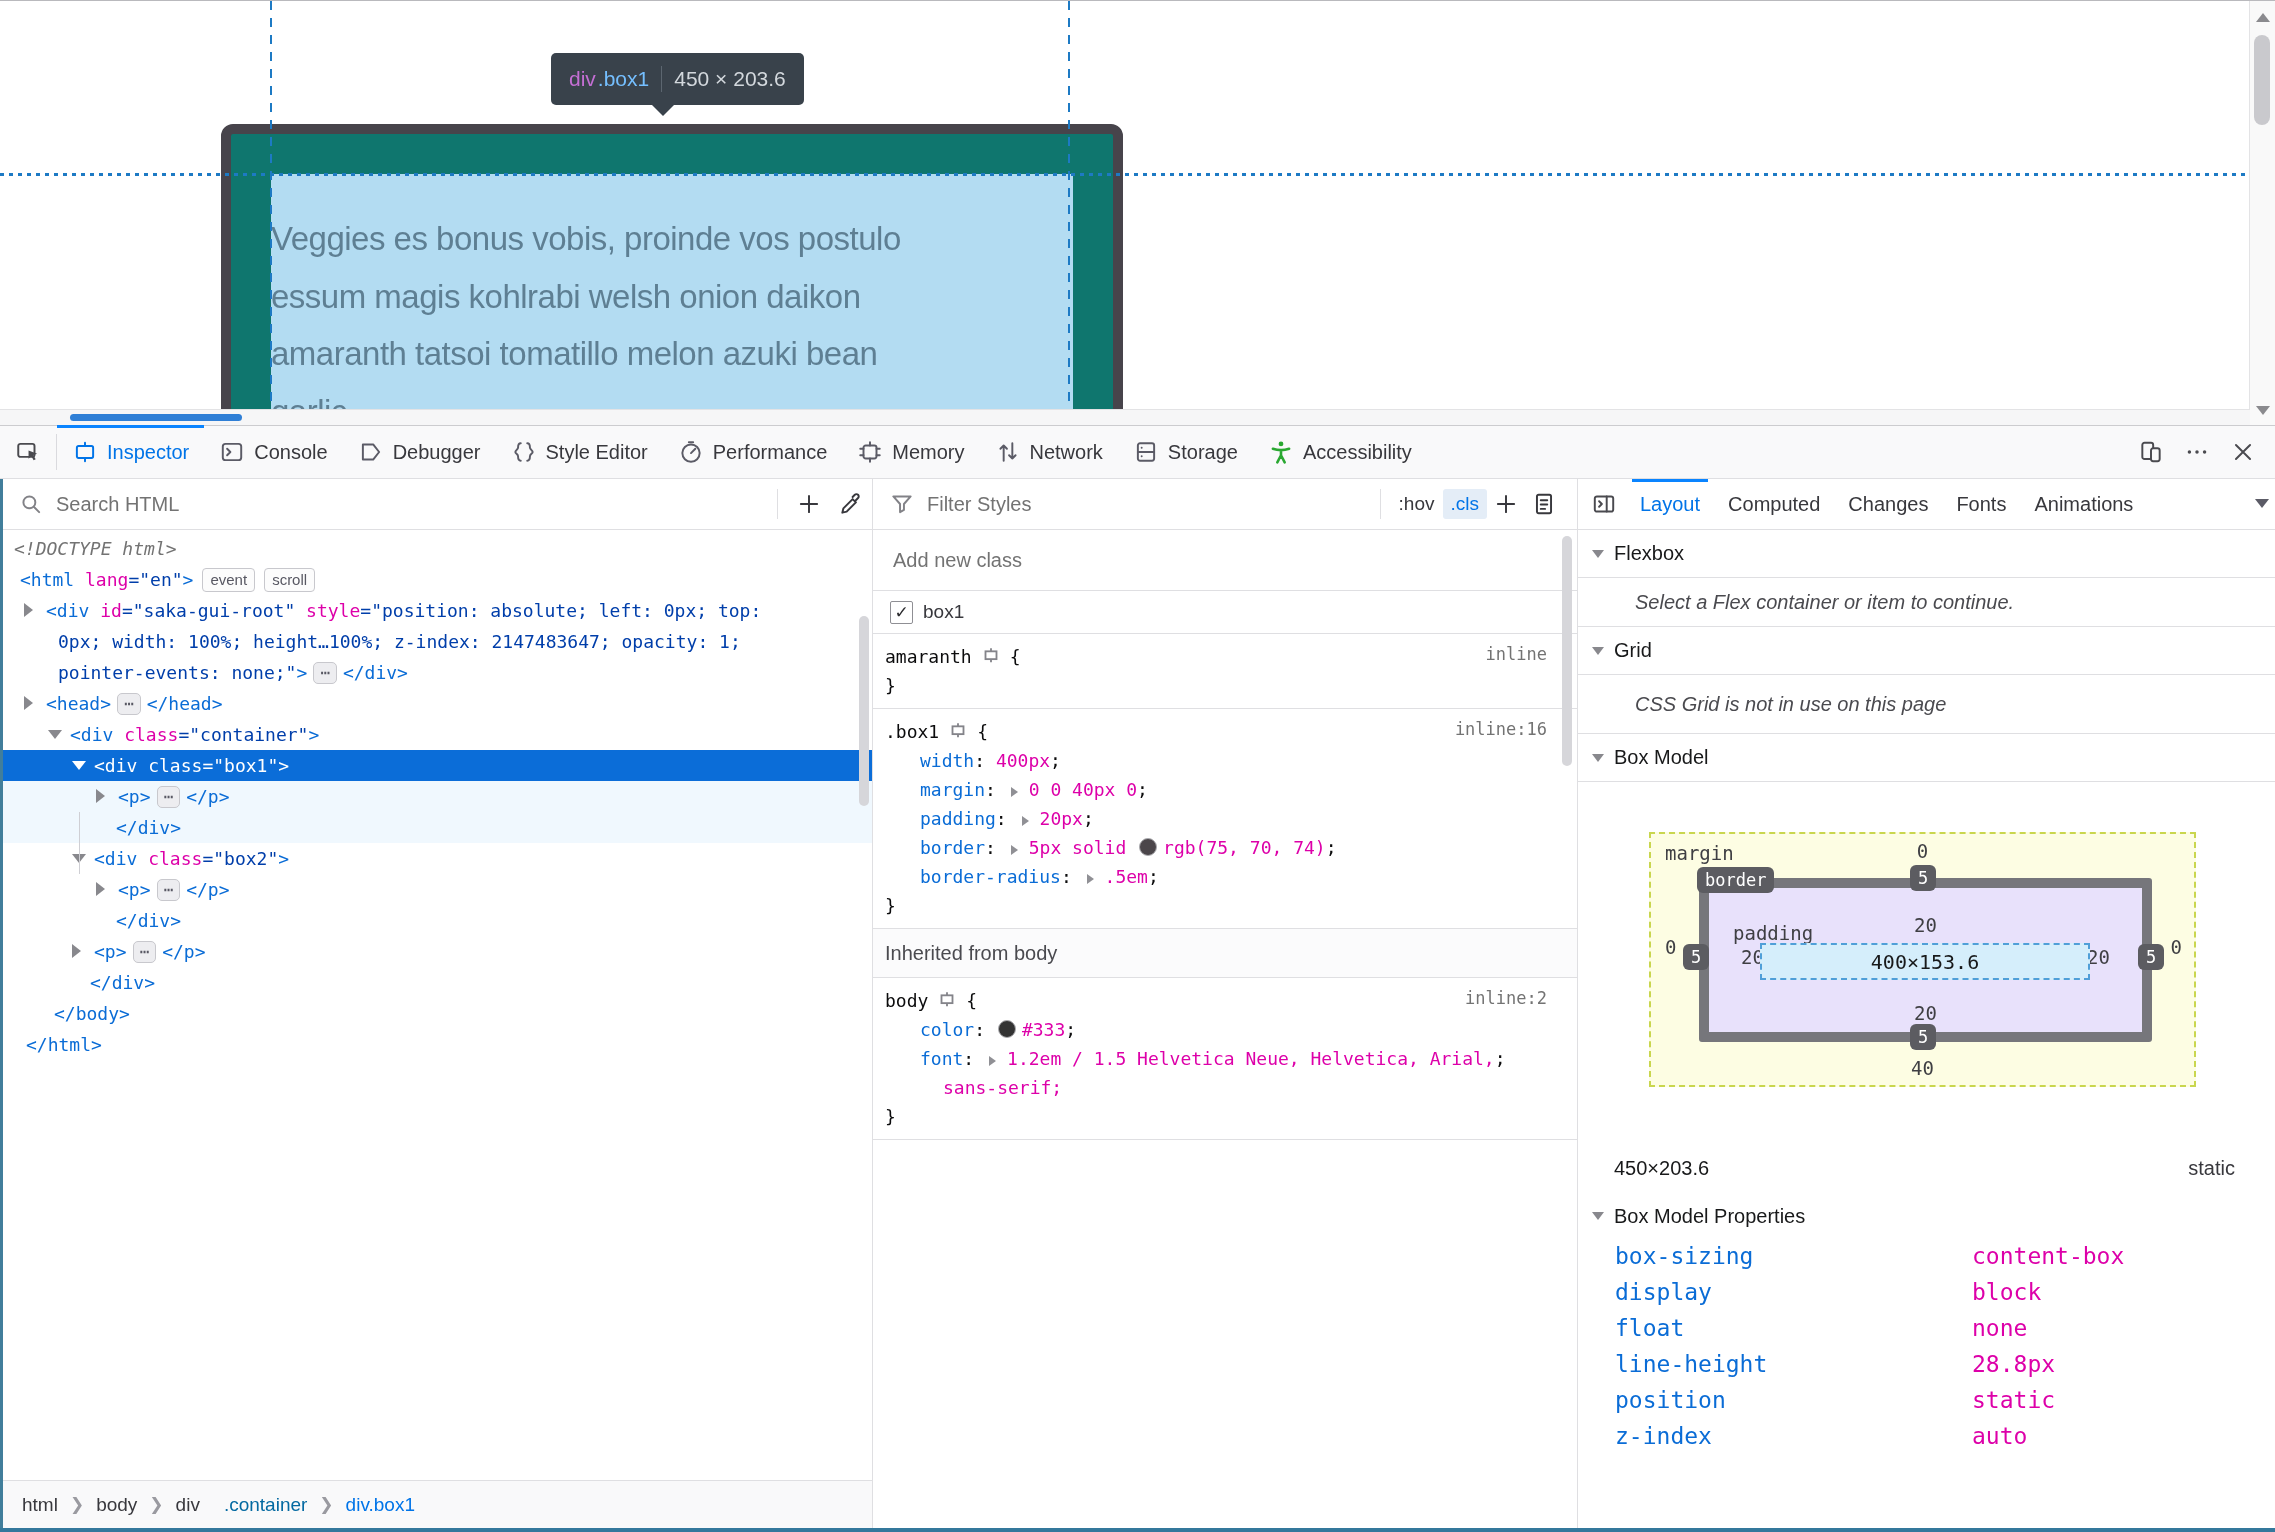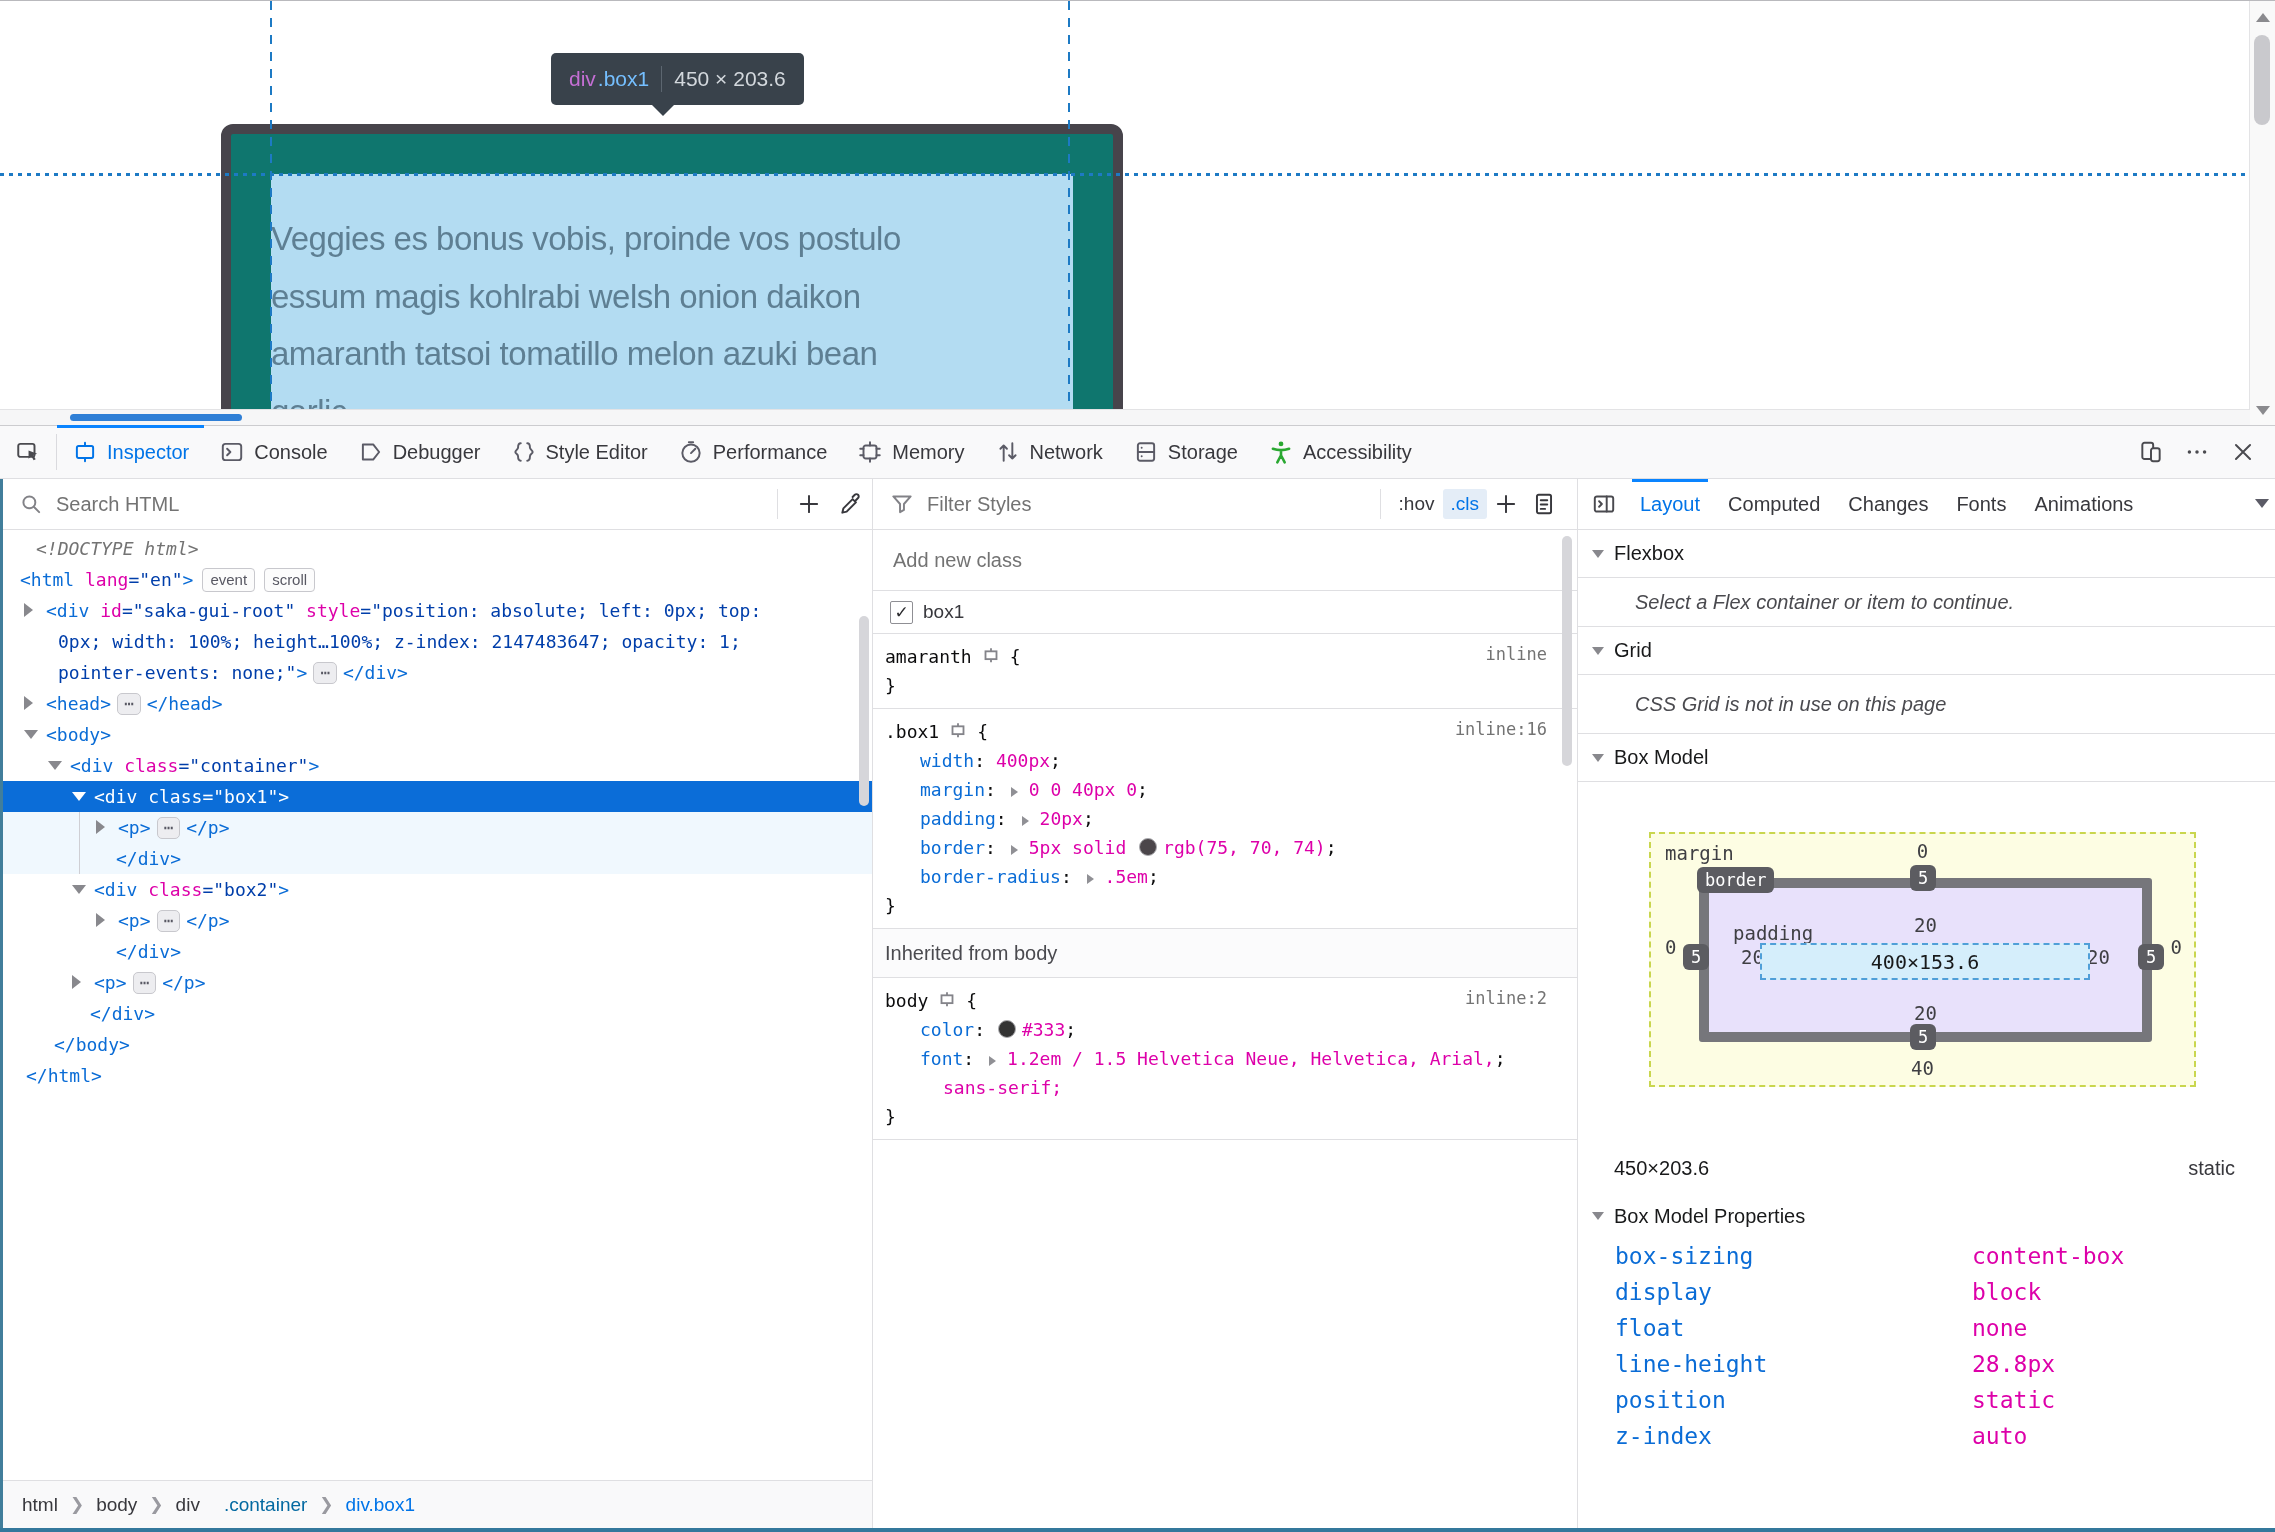--- a/index.html
+++ b/index.html
@@ -314,27 +314,26 @@
         </span>
       <span class="sr-btn">
           <span>
             <svg class="ic" width="26" height="26" viewBox="0 0 24 24" fill="none" stroke="currentColor" stroke-width="1.8" stroke-linecap="round" stroke-linejoin="round">
               <path d="M4 20l1-4 8.5-8.5 3 3L8 19zM13.5 5.5l2-2a2.1 2.1 0 013 3l-2 2"></path>
             </svg>
           </span>
         </span>
     </div>
     <div class="tree" id="tree">
-        <div class="m-row" style="padding-left: 36px;"><span class="c-doctype">&lt;!DOCTYPE html&gt;</span></div>
+        <div class="m-row" style="padding-left: 14px;"><span class="c-doctype">&lt;!DOCTYPE html&gt;</span></div>
         <div class="m-row" style="padding-left: 20px;"><span class="c-tag">&lt;html </span><span class="c-attr">lang</span><span class="c-val">="en"</span><span class="c-tag">&gt;</span><span class="badge">event</span><span class="badge">scroll</span></div>
         <div class="m-row" style="padding-left: 46px;"><span class="twisty tw-right" style="left: 24px;"></span><span class="c-tag">&lt;div </span><span class="c-attr">id</span><span class="c-val">="saka-gui-root" </span><span class="c-attr">style</span><span class="c-val">="position: absolute; left: 0px; top:</span></div>
         <div class="m-row" style="padding-left: 58px;"><span class="c-val">0px; width: 100%; height…100%; z-index: 2147483647; opacity: 1;</span></div>
         <div class="m-row" style="padding-left: 58px;"><span class="c-val">pointer-events: none;"</span><span class="c-tag">&gt;</span><span class="ell">⋯</span><span class="c-tag">&lt;/div&gt;</span></div>
         <div class="m-row" style="padding-left: 46px;"><span class="twisty tw-right" style="left: 24px;"></span><span class="c-tag">&lt;head&gt;</span><span class="ell">⋯</span><span class="c-tag">&lt;/head&gt;</span></div>
-        <div class="m-row" style="padding-left: 46px;"><span class="twisty tw-down" style="left: 24px;"></span><span class="c-tag">&lt;body&gt;</span></div>
         <div class="m-row" style="padding-left: 70px;"><span class="twisty tw-down" style="left: 48px;"></span><span class="c-tag">&lt;div </span><span class="c-attr">class</span><span class="c-val">="container"</span><span class="c-tag">&gt;</span></div>
         <div class="m-row selected" style="padding-left: 94px;"><span class="twisty tw-down" style="left: 72px;"></span><span class="c-tag">&lt;div </span><span class="c-attr">class</span><span class="c-val">="box1"</span><span class="c-tag">&gt;</span></div>
         <div class="m-row tinted" style="padding-left: 118px;"><span class="twisty tw-right" style="left: 96px;"></span><span class="c-tag">&lt;p&gt;</span><span class="ell">⋯</span><span class="c-tag">&lt;/p&gt;</span></div>
         <div class="m-row tinted" style="padding-left: 116px;"><span class="c-tag">&lt;/div&gt;</span></div>
         <div class="m-row" style="padding-left: 94px;"><span class="twisty tw-down" style="left: 72px;"></span><span class="c-tag">&lt;div </span><span class="c-attr">class</span><span class="c-val">="box2"</span><span class="c-tag">&gt;</span></div>
         <div class="m-row" style="padding-left: 118px;"><span class="twisty tw-right" style="left: 96px;"></span><span class="c-tag">&lt;p&gt;</span><span class="ell">⋯</span><span class="c-tag">&lt;/p&gt;</span></div>
         <div class="m-row" style="padding-left: 116px;"><span class="c-tag">&lt;/div&gt;</span></div>
         <div class="m-row" style="padding-left: 94px;"><span class="twisty tw-right" style="left: 72px;"></span><span class="c-tag">&lt;p&gt;</span><span class="ell">⋯</span><span class="c-tag">&lt;/p&gt;</span></div>
         <div class="m-row" style="padding-left: 90px;"><span class="c-tag">&lt;/div&gt;</span></div>
         <div class="m-row" style="padding-left: 54px;"><span class="c-tag">&lt;/body&gt;</span></div>

